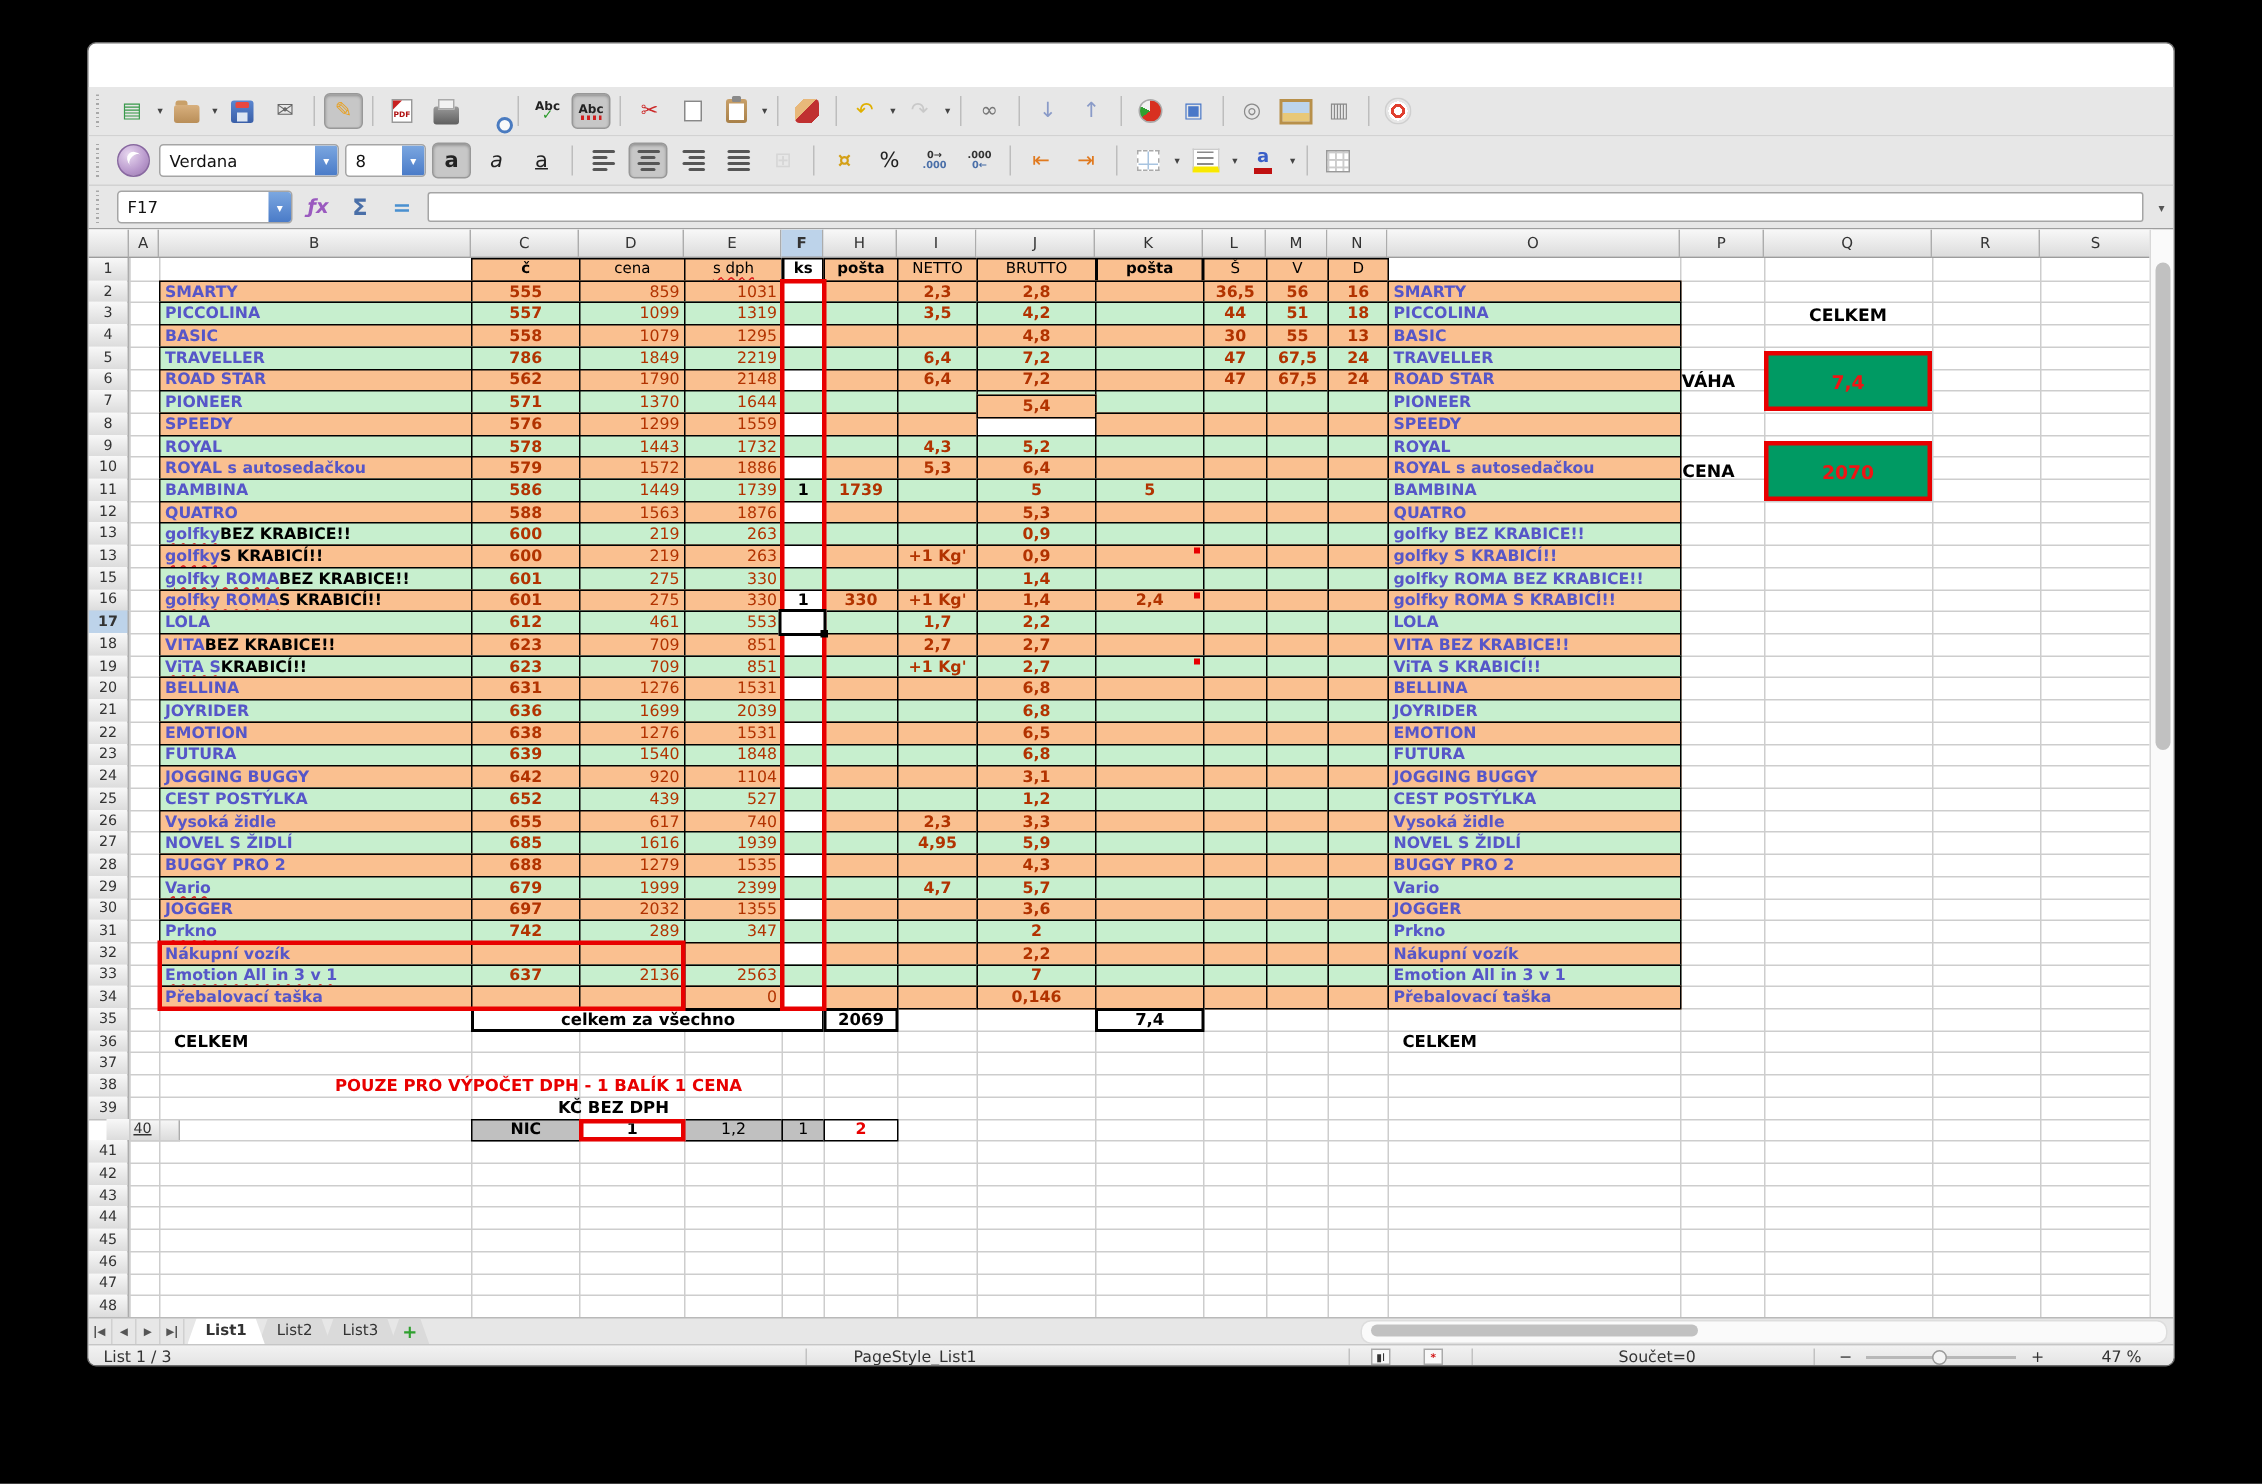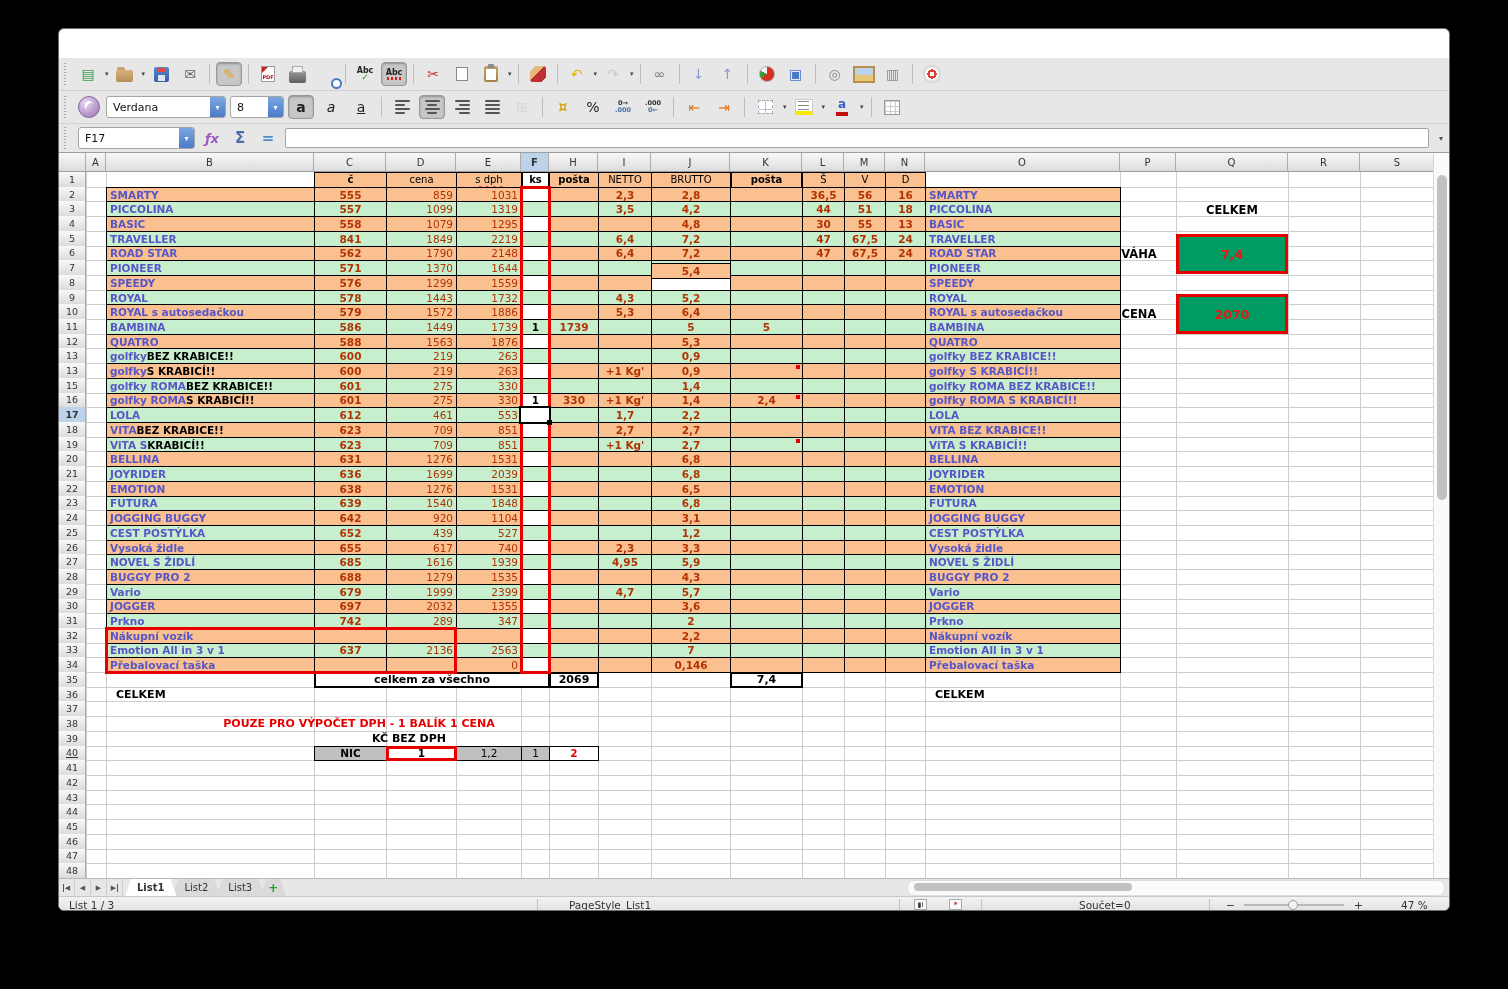--- a/index.html
+++ b/index.html
@@ -413,21 +413,21 @@
         <div class="rhead" style="left: 0px; top: 445.532px; width: 27px; height: 15.708px;">30</div>
         <div class="rhead" style="left: 0px; top: 460.24px; width: 27px; height: 15.708px;">31</div>
         <div class="rhead" style="left: 0px; top: 474.948px; width: 27px; height: 15.708px;">32</div>
         <div class="rhead" style="left: 0px; top: 489.656px; width: 27px; height: 15.708px;">33</div>
         <div class="rhead" style="left: 0px; top: 504.364px; width: 27px; height: 15.708px;">34</div>
         <div class="rhead" style="left: 0px; top: 519.072px; width: 27px; height: 15.708px;">35</div>
         <div class="rhead" style="left: 0px; top: 533.78px; width: 27px; height: 15.708px;">36</div>
         <div class="rhead" style="left: 0px; top: 548.488px; width: 27px; height: 15.708px;">37</div>
         <div class="rhead" style="left: 0px; top: 563.196px; width: 27px; height: 15.708px;">38</div>
         <div class="rhead" style="left: 0px; top: 577.904px; width: 27px; height: 15.708px;">39</div>
-        <div class="rhead" style="left: 0px; top: 592.612px; width: 27px; height: 15.708px; text-decoration: underline;">40</div>
+        <div class="rhead" style="left: 12px; top: 592.612px; width: 49px; height: 15.708px; text-decoration: underline;">40</div>
         <div class="rhead" style="left: 0px; top: 607.32px; width: 27px; height: 15.708px;">41</div>
         <div class="rhead" style="left: 0px; top: 622.028px; width: 27px; height: 15.708px;">42</div>
         <div class="rhead" style="left: 0px; top: 636.736px; width: 27px; height: 15.708px;">43</div>
         <div class="rhead" style="left: 0px; top: 651.444px; width: 27px; height: 15.708px;">44</div>
         <div class="rhead" style="left: 0px; top: 666.152px; width: 27px; height: 15.708px;">45</div>
         <div class="rhead" style="left: 0px; top: 680.86px; width: 27px; height: 15.708px;">46</div>
         <div class="rhead" style="left: 0px; top: 695.568px; width: 27px; height: 15.708px;">47</div>
         <div class="rhead" style="left: 0px; top: 710.276px; width: 27px; height: 15.708px;">48</div>
         <div class="gl" style="left: 27px; top: 19px; width: 1px; height: 706px;"></div>
         <div class="gl" style="left: 27px; top: 19px; width: 1px; height: 706px;"></div>
@@ -576,21 +576,21 @@
         <div class="cell bg-o c-center t-numb" style="left: 671px; top: 63.124px; width: 73px; height: 15.708px;"></div>
         <div class="cell bg-o c-center t-numb" style="left: 743px; top: 63.124px; width: 43px; height: 15.708px;">30</div>
         <div class="cell bg-o c-center t-numb" style="left: 785px; top: 63.124px; width: 42px; height: 15.708px;">55</div>
         <div class="cell bg-o c-center t-numb" style="left: 826px; top: 63.124px; width: 41px; height: 15.708px;">13</div>
         <div class="cell bg-o c-left" style="left: 866px; top: 63.124px; width: 196px; height: 15.708px;">
           <span class="t-name">BASIC</span>
         </div>
         <div class="cell bg-g c-left" style="left: 47px; top: 77.832px; width: 209px; height: 15.708px;">
           <span class="t-name">TRAVELLER</span>
         </div>
-        <div class="cell bg-g c-center t-numb" style="left: 255px; top: 77.832px; width: 73px; height: 15.708px;">841</div>
+        <div class="cell bg-g c-center t-numb" style="left: 255px; top: 77.832px; width: 73px; height: 15.708px;">786</div>
         <div class="cell bg-g c-right t-num" style="left: 327px; top: 77.832px; width: 71px; height: 15.708px;">1849</div>
         <div class="cell bg-g c-right t-num" style="left: 397px; top: 77.832px; width: 66px; height: 15.708px;">2219</div>
         <div class="cell bg-g c-center t-black" style="left: 462px; top: 77.832px; width: 29px; height: 15.708px;"></div>
         <div class="cell bg-g c-center t-numb" style="left: 490px; top: 77.832px; width: 50px; height: 15.708px;"></div>
         <div class="cell bg-g c-center t-numb" style="left: 539px; top: 77.832px; width: 54px; height: 15.708px;">6,4</div>
         <div class="cell bg-g c-center t-numb" style="left: 592px; top: 77.832px; width: 80px; height: 15.708px;">7,2</div>
         <div class="cell bg-g c-center t-numb" style="left: 671px; top: 77.832px; width: 73px; height: 15.708px;"></div>
         <div class="cell bg-g c-center t-numb" style="left: 743px; top: 77.832px; width: 43px; height: 15.708px;">47</div>
         <div class="cell bg-g c-center t-numb" style="left: 785px; top: 77.832px; width: 42px; height: 15.708px;">67,5</div>
         <div class="cell bg-g c-center t-numb" style="left: 826px; top: 77.832px; width: 41px; height: 15.708px;">24</div>

